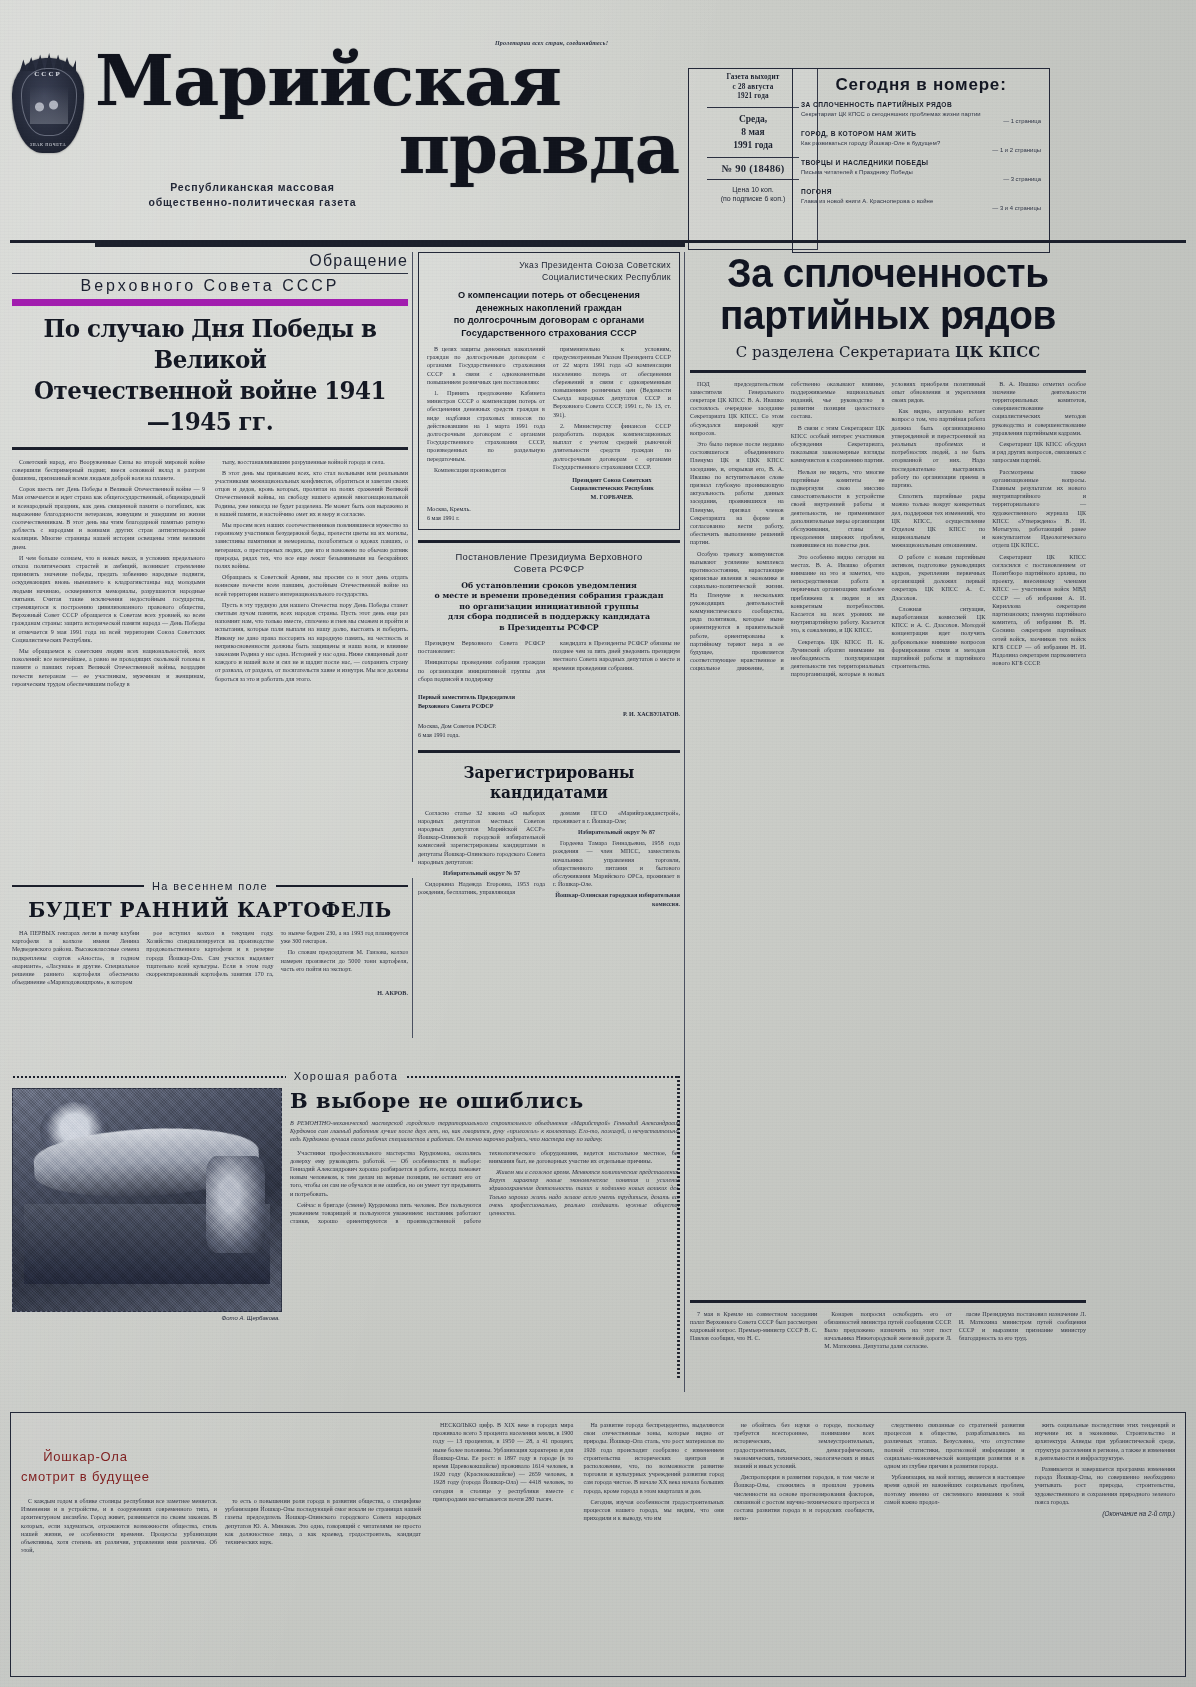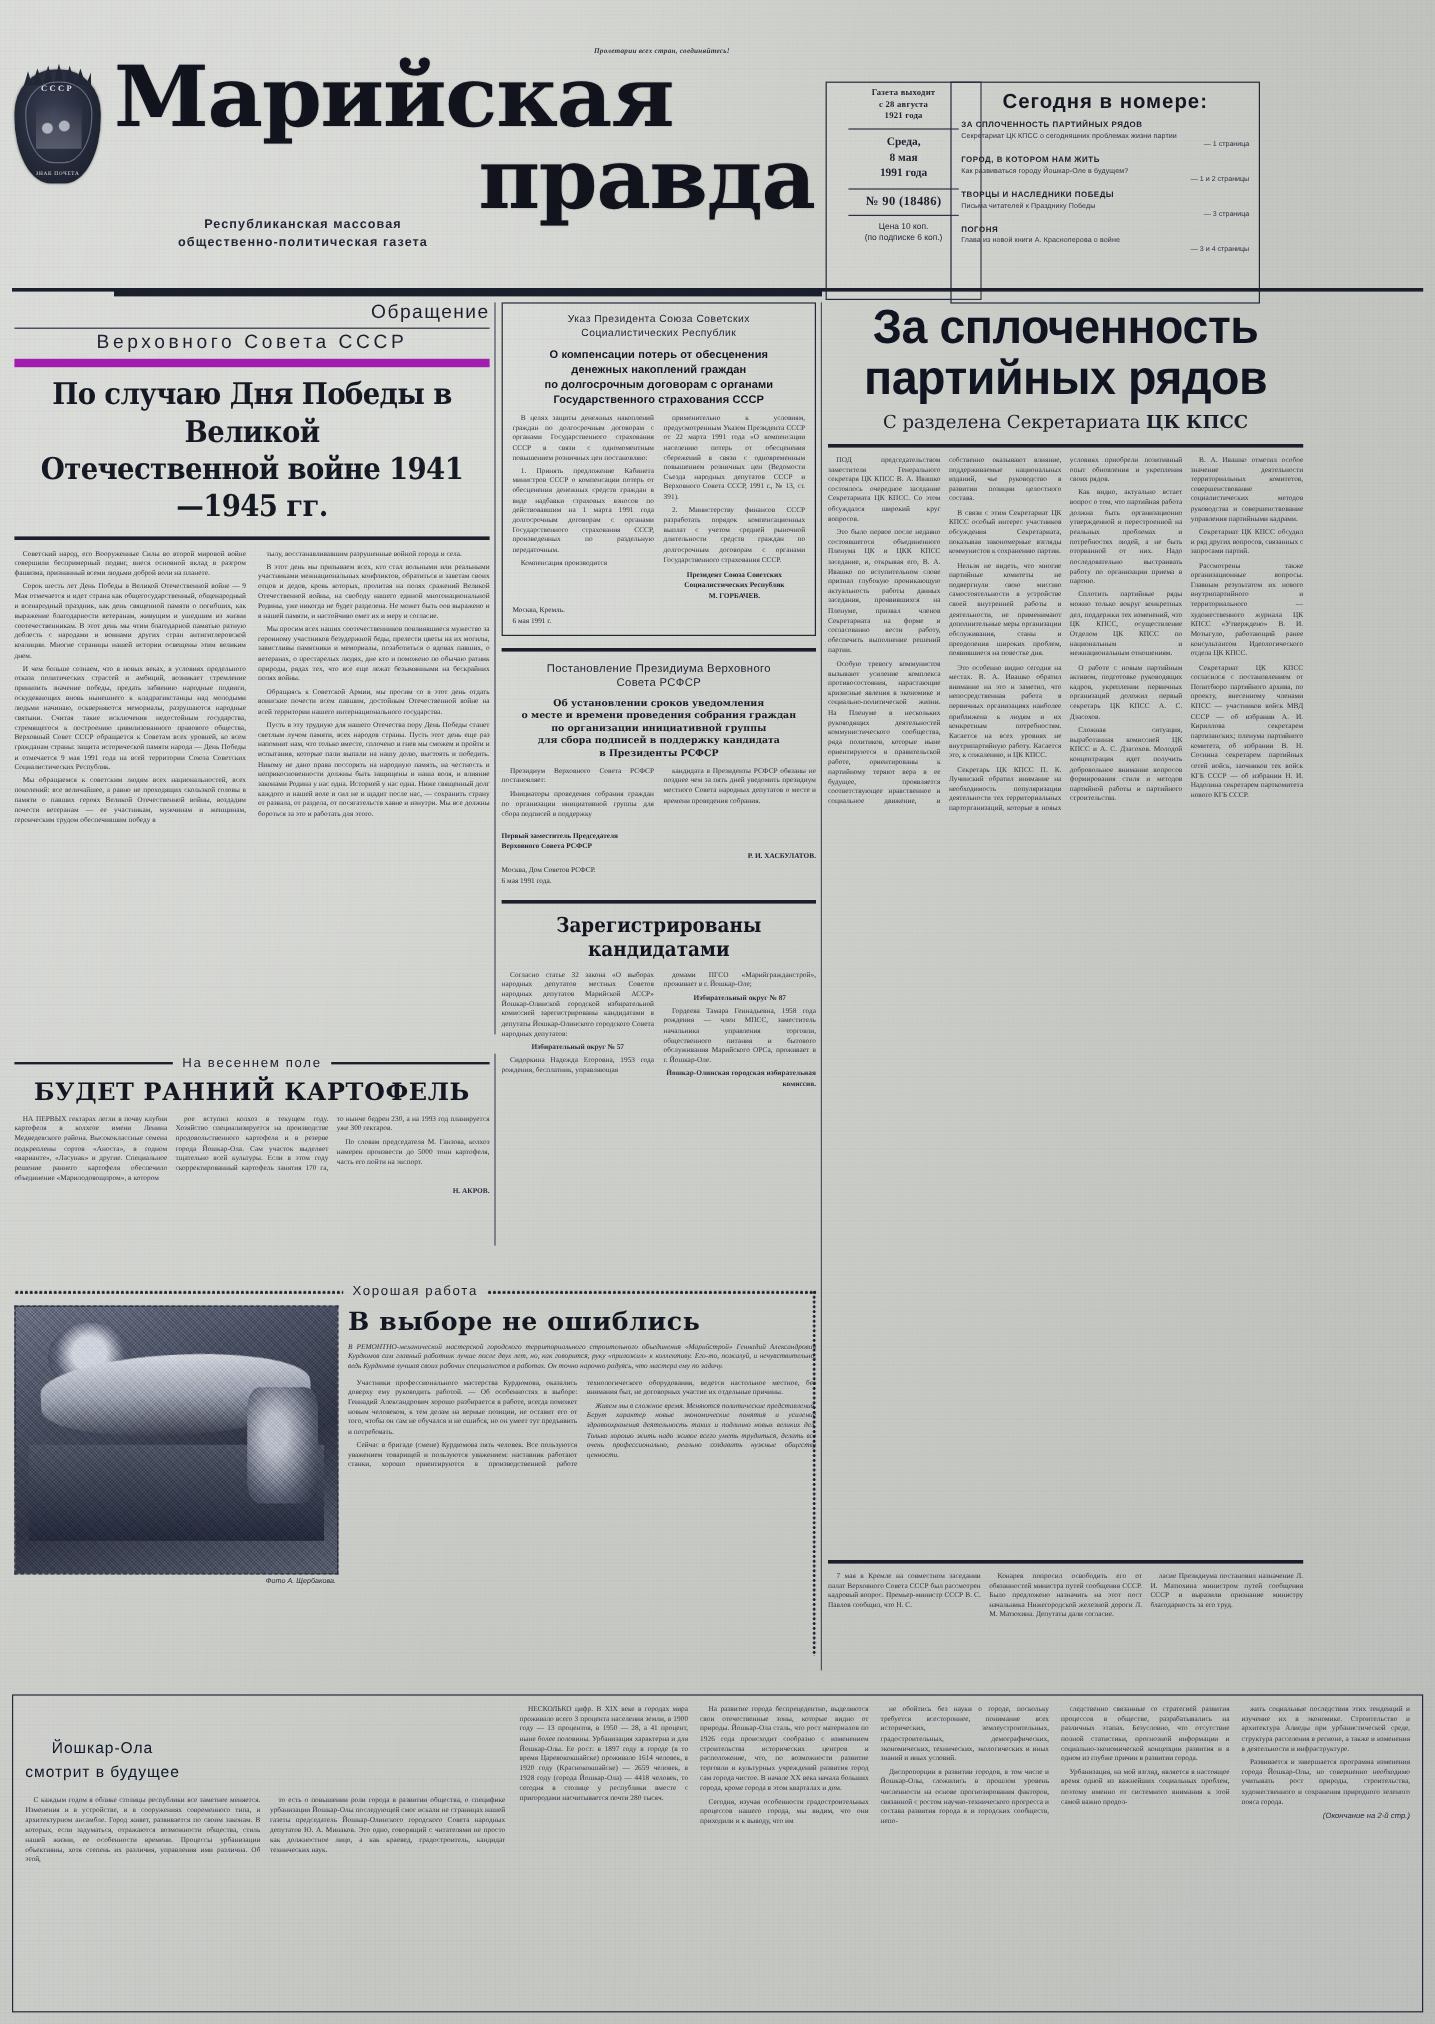--- a/index.html
+++ b/index.html
@@ -184,21 +184,21 @@
   }
   .rule-thick{height:2.5px;background:#1b1f2b;margin:10px 0 8px;}
 
   
   .decree-box{
     border:1.5px solid #232838;padding:7px 8px;box-sizing:border-box;
     background:rgba(255,255,255,.07);
   }
   .dc-l1{
     font-family:"Liberation Sans", sans-serif;
-    font-size:8.6px;line-height:11.5px;text-align:center;letter-spacing:.4px;color:#1b2030;
+    font-size:8.6px;line-height:11.5px;text-align:right;letter-spacing:.4px;color:#1b2030;
   }
   .dc-l2{
     font-family:"Liberation Sans", sans-serif;
     font-weight:bold;font-size:9.2px;line-height:12.5px;text-align:center;
     letter-spacing:.1px;color:#121621;margin-top:6px;
   }
   .sig{font-size:6.1px;line-height:8.4px;text-align:center;margin-top:5px;font-weight:bold;color:#222736;}
   .sigdate{font-size:6.1px;line-height:8.4px;margin-top:4px;color:#222736;}
 
   .b-head-script{
@@ -302,21 +302,21 @@
   
   #bottom{position:absolute;left:10px;top:1412px;width:1176px;height:265px;
     border:1.5px solid #232838;box-sizing:border-box;padding:8px 10px;
     background:rgba(255,255,255,.06);}
   .bt-head{
     font-family:"DejaVu Serif", serif;font-weight:bold;
     font-size:33px;line-height:37px;color:#101420;letter-spacing:-.5px;
   }
   .bt-kick{
     font-family:"Liberation Sans", sans-serif;
-    font-size:13px;line-height:20px;letter-spacing:.8px;color:#0f172a;
+    font-size:13px;line-height:20px;letter-spacing:.8px;color:#7f1d1d;
     text-align:left;
   }
   .bt-end{
     font-family:"Liberation Sans", sans-serif;
     font-size:6.4px;text-align:right;color:#222736;margin-top:4px;font-style:italic;
   }
 
   .wavy-border-v{
     position:absolute;top:0;bottom:0;width:5px;
     background-image:radial-gradient(circle at 2.5px 2px, #1b1f2b 1.1px, transparent 1.4px);

